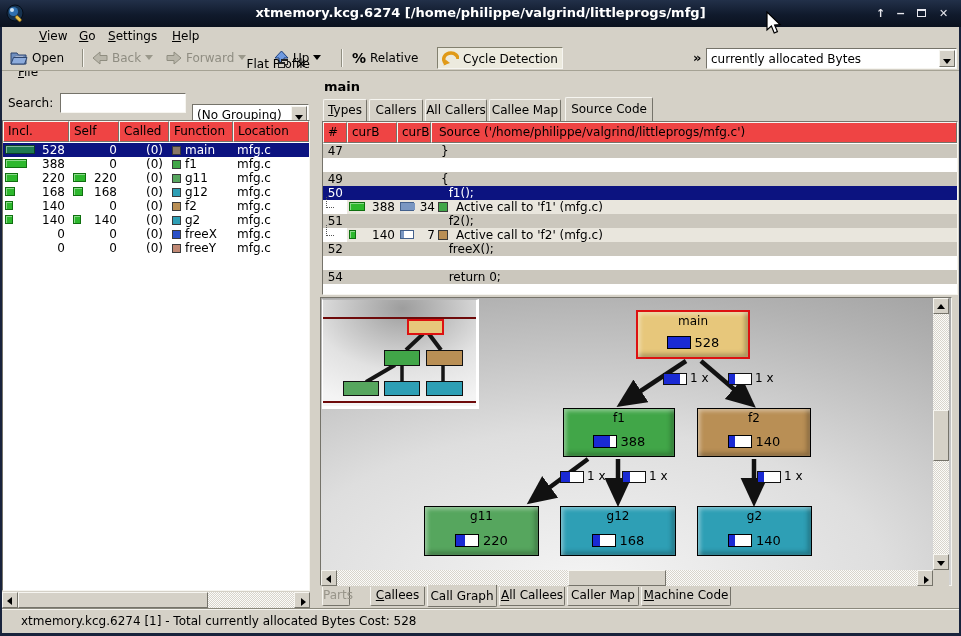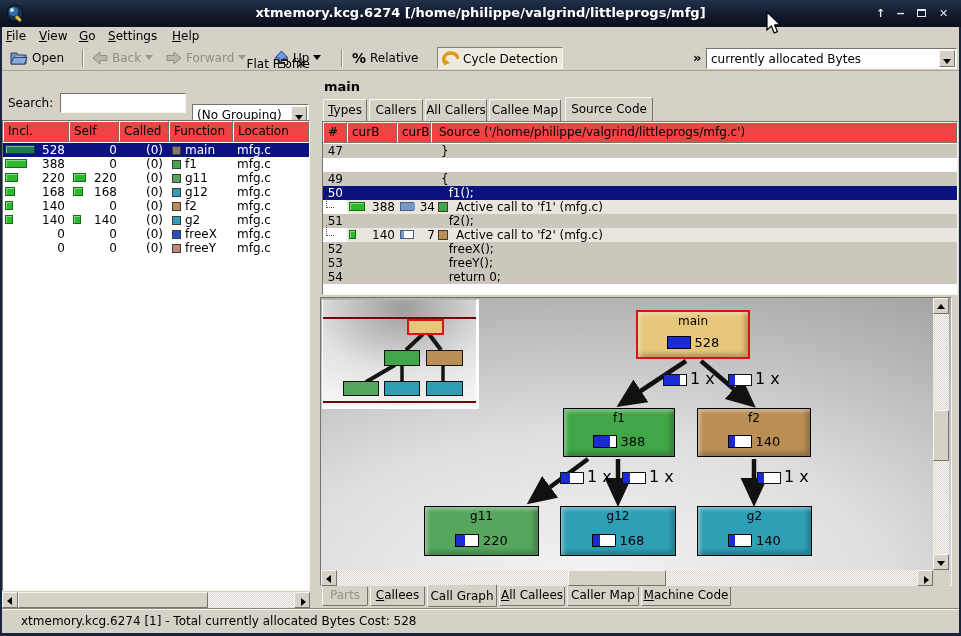--- a/index.html
+++ b/index.html
@@ -97,21 +97,21 @@
   .minimap { position:absolute; left:1px; top:1px; width:157px; height:110px; background:radial-gradient(ellipse 95% 95% at 52% 8%, #9d9d9d 0%, #e2e2e2 62%, #f4f4f4 100%); border-right:3px solid #fff; border-bottom:3px solid #fff; border-left:1px solid #fff; border-top:1px solid #b5b5b5; z-index:5; }
   .vp-line { position:absolute; left:0; right:0; height:2px; background:#6e0a0a; }
   .mini-node { position:absolute; border:1px solid #111; }
   .node { position:absolute; border:1px solid #000; box-shadow:inset 2px 2px 4px rgba(255,255,255,.45), inset -3px -3px 5px rgba(0,0,0,.28); text-align:center; }
   .node.root { border-width:2px; }
   .nlabel { margin-top:2px; font-size:12px; }
   .nbar-row { position:absolute; left:0; right:0; bottom:7px; text-align:center; }
   .nbar { display:inline-block; width:24px; height:13px; background:#fff; border:1px solid #000; vertical-align:middle; }
   .nbar i { display:block; height:100%; background:#1a2ad4; }
   .nval { font-size:13px; vertical-align:middle; }
-  .elabel { position:absolute; height:14px; line-height:13px; white-space:nowrap; font-size:16px; }
+  .elabel { position:absolute; height:14px; line-height:13px; white-space:nowrap; font-size:12px; }
   .elabel .nbar { width:24px; height:12px; margin-right:3px; border-color:#111; }
   .gvscroll { position:absolute; left:612px; top:0; width:16px; height:272px; }
   .ghscroll { position:absolute; left:0; top:272px; width:612px; height:16px; }
   .gcorner { position:absolute; left:612px; top:272px; width:16px; height:16px; background:#d5d1c7; }
 
   
   .btab { position:absolute; top:587px; height:19px; line-height:17px; text-align:center; background:#d5d1c7; border-bottom:1px solid #75736a; border-left:1px solid #f6f5f0; border-right:1px solid #75736a; border-bottom-left-radius:2px; border-bottom-right-radius:2px; }
   .btab.sel { top:585px; height:22px; line-height:22px; z-index:3; }
   .btab.dis { color:#98958a; }
 
@@ -134,21 +134,21 @@
       <rect x="11" y="11" width="7" height="3.2" rx="1.4" transform="rotate(45 11 11)" fill="#e8c04a" stroke="#7c5c10" stroke-width="0.6"></rect>
     </svg>
     <div class="title-text">xtmemory.kcg.6274 [/home/philippe/valgrind/littleprogs/mfg]</div>
     <div class="tb-btn" style="right:72px;">↑</div>
     <div class="tb-btn" style="right:52px;">−</div>
     <div class="tb-btn" style="right:31px;"><span class="maxglyph"></span></div>
     <div class="tb-btn" style="right:9px;">✕</div>
   </div>
 
   <div class="menubar">
-    <span class="mi mn" style="left:0;">File</span>
+    <span class="mi mn" style="left:12px;margin-top:36px;">File</span>
     <span class="mi mn" style="left:33px;">View</span>
     <span class="mi mn" style="left:73px;">Go</span>
     <span class="mi mn" style="left:102px;">Settings</span>
     <span class="mi mn" style="left:166px;">Help</span>
   </div>
 
   <div class="toolbar">
     <span class="tbtn" style="left:4px;">
       <svg class="icon" width="18" height="15" viewBox="0 0 18 15">
         <path d="M1 3 h6 l1.5 2 H16 v9 H1 z" fill="#6f8fc0" stroke="#2d456e"></path>
@@ -333,24 +333,20 @@
       <span class="btrack">
           <u style="width: 3px;"></u>
         </span>
       <span class="cbk-num">7</span>
       <i class="call-icon" style="background-color: rgb(185, 143, 85);"></i>
       <span class="call-text">Active call to 'f2' (mfg.c)</span>
     </div>
     <div class="srow" style="top:120px;">
         <span class="ln">52</span>
         <span class="code">  freeX();</span>
-      </div>
-    <div class="srow" style="top:134px;">
-        <span class="ln">53</span>
-        <span class="code">  freeY();</span>
       </div>
     <div class="srow" style="top:148px;">
         <span class="ln">54</span>
         <span class="code">  return 0;</span>
       </div>
   </div>
 
   <div class="graph-frame">
     <div class="canvas">
 
@@ -431,21 +427,21 @@
           <i class="tri-l" style="top:4px;"></i>
         </span>
       <span class="sb-thumb" style="left:247px; top:0; width:98px; height:16px;"></span>
       <span class="sb-btn" style="left:596px; top:0;">
           <i class="tri-r" style="left:6px;"></i>
         </span>
     </div>
     <div class="gcorner"></div>
   </div>
 
-  <span class="btab dis" style="left:322px; width:46px;">Parts</span>
+  <span class="btab dis" style="left:322px; width:28px;">Parts</span>
   <span class="btab mn" style="left:370px; width:55px;">Callees</span>
   <span class="btab sel" style="left:427px; width:70px;">Call Graph</span>
   <span class="btab mn" style="left:499px; width:66px;">All Callees</span>
   <span class="btab" style="left:567px; width:72px;">Caller Map</span>
   <span class="btab mn" style="left:641px; width:90px;">Machine Code</span>
 
   <div class="status-sep"></div>
   <div class="statusbar">xtmemory.kcg.6274 [1] - Total currently allocated Bytes Cost: 528</div>
 
   <div class="frame-l"></div>

